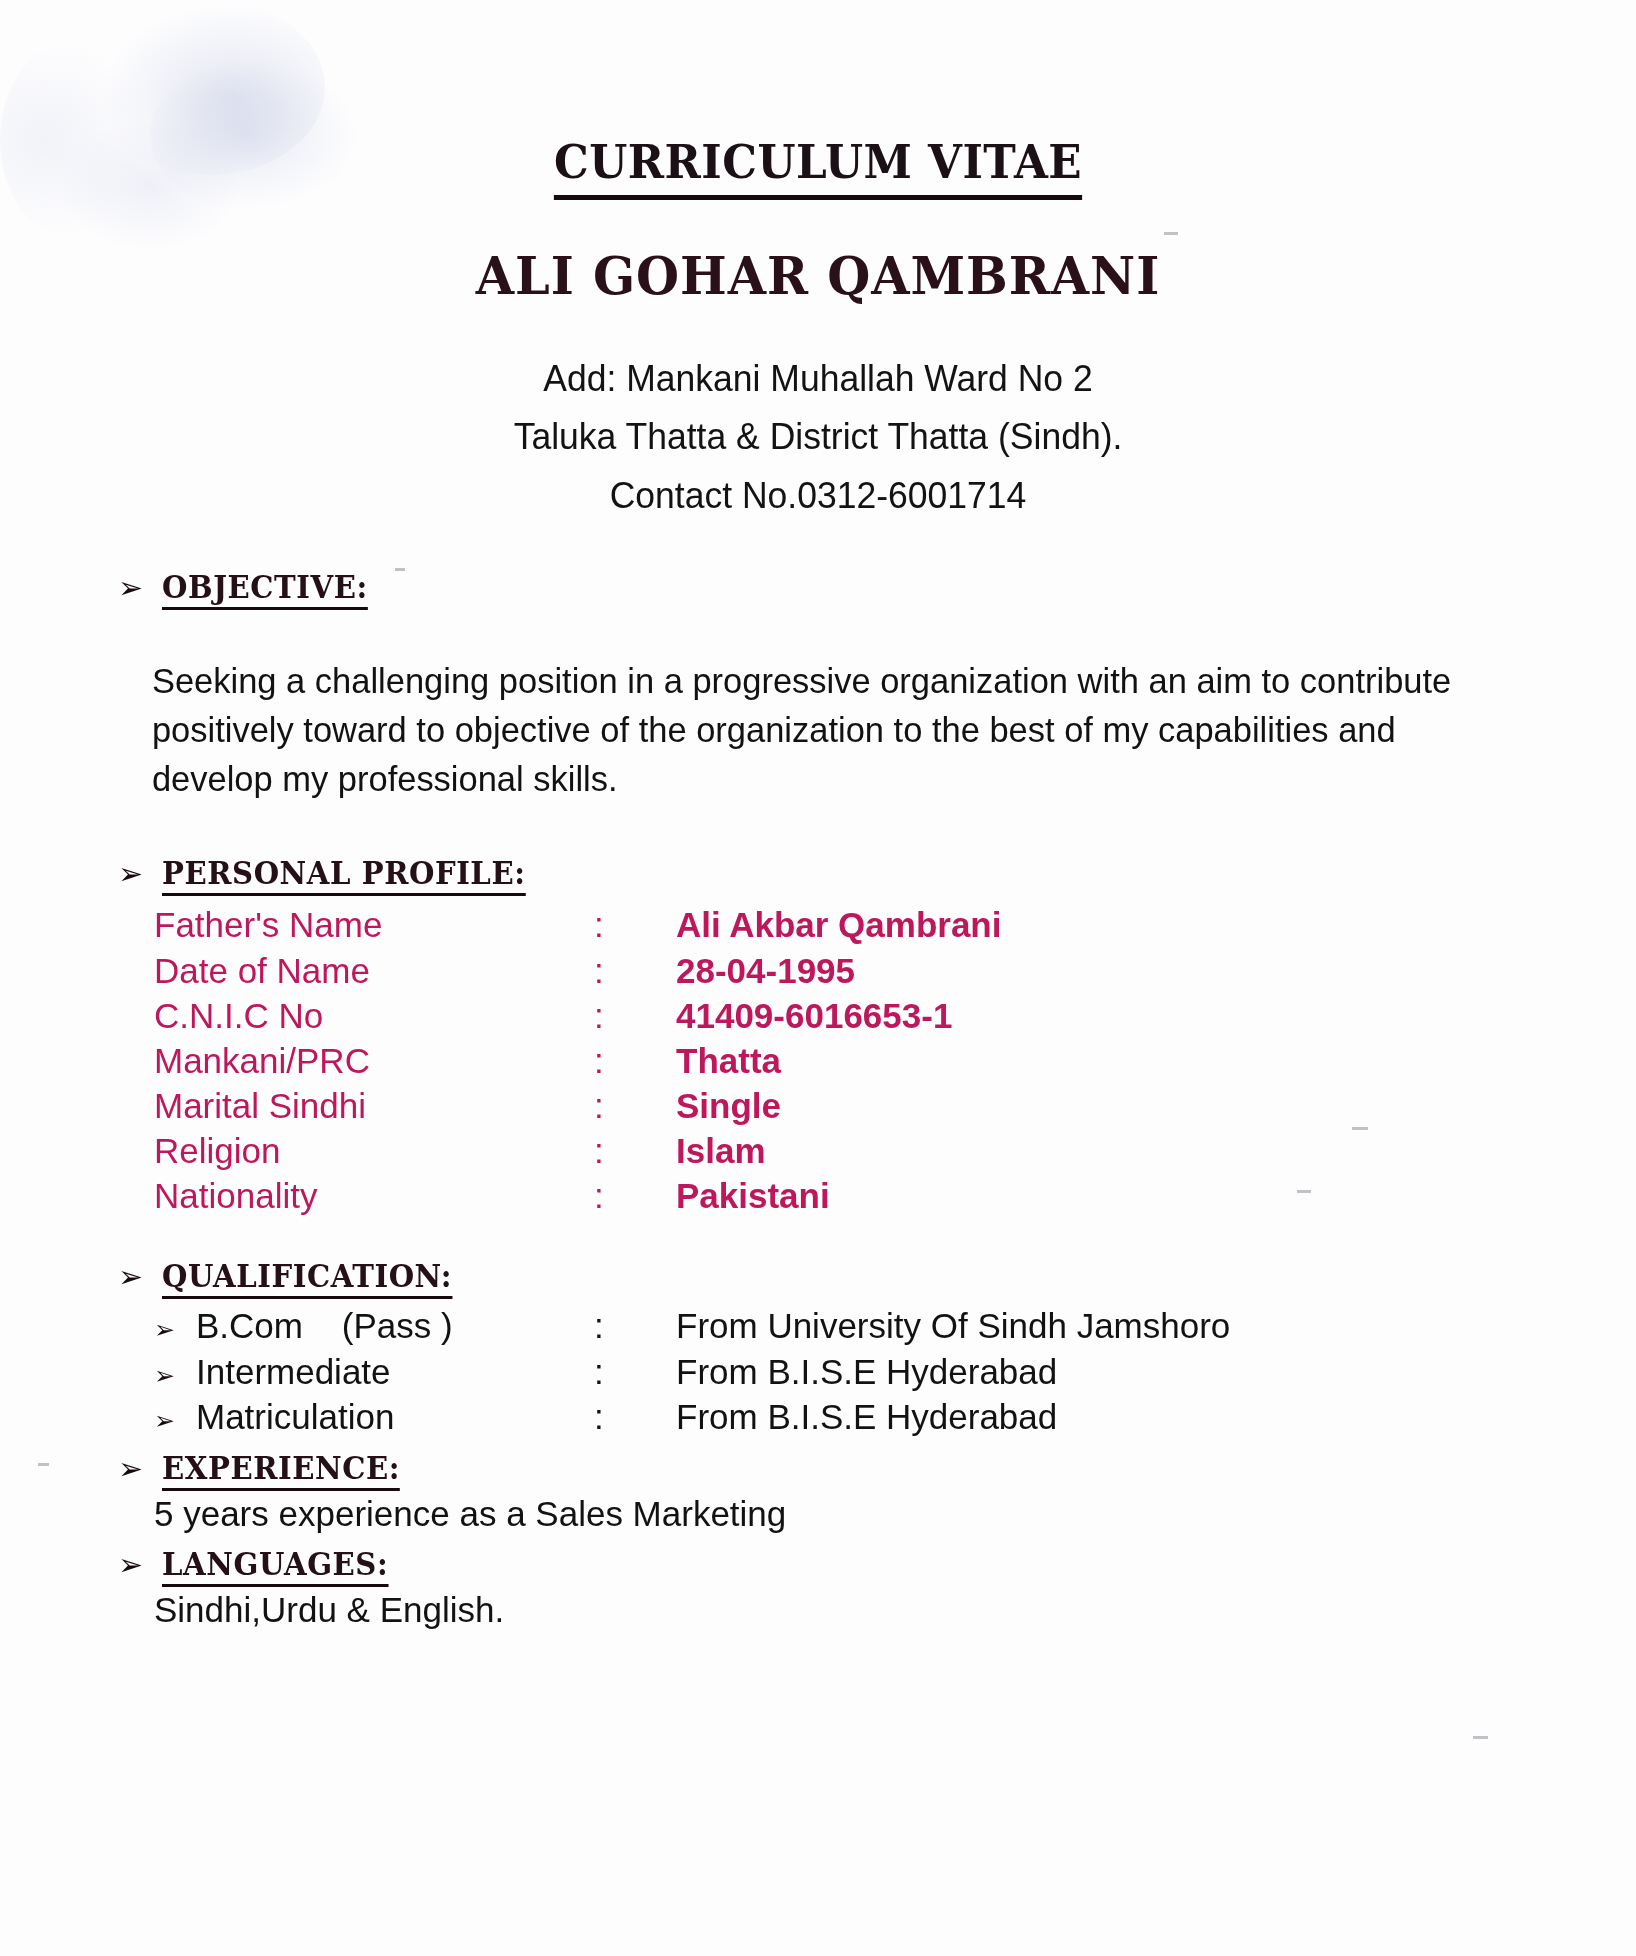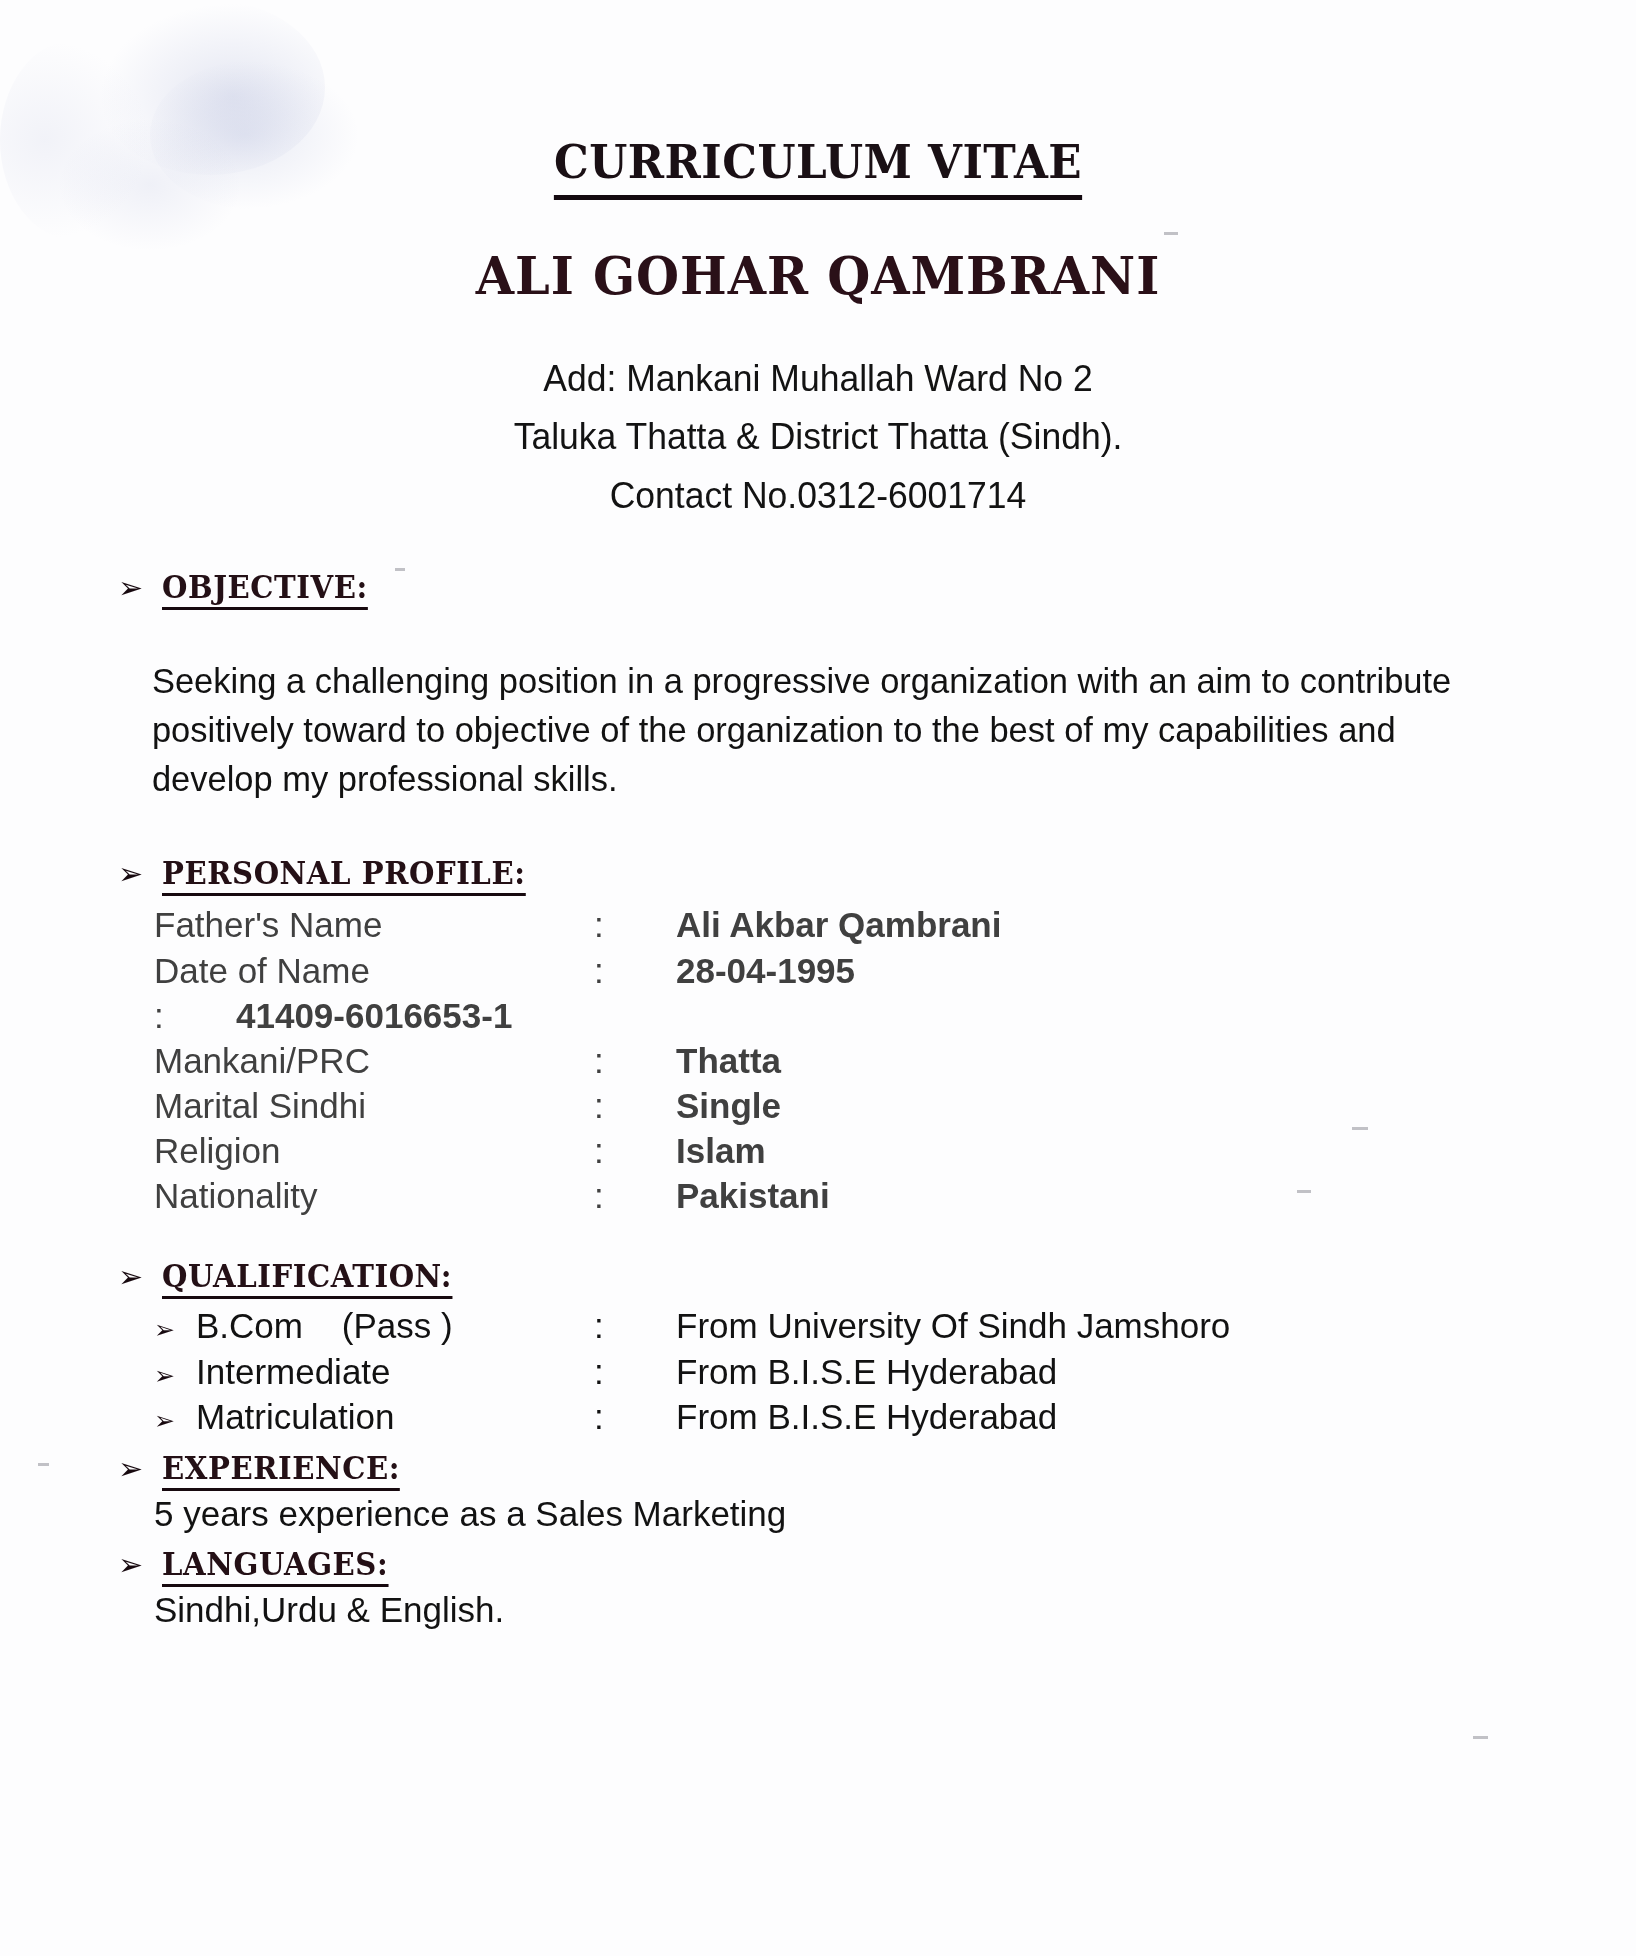--- a/index.html
+++ b/index.html
@@ -135,21 +135,21 @@
     transform: scaleX(0.985);
     transform-origin: left top;
   }
 
   
   .kv-table {
     margin-top: 6px;
     padding-left: 138px;
     font-size: 35px;
     line-height: 1.29;
-    color: #404040;
+    color: #be185d;
   }
   .kv-row {
     display: flex;
     align-items: baseline;
   }
   .kv-label {
     width: 440px;
     flex: 0 0 440px;
     white-space: nowrap;
   }
@@ -248,20 +248,21 @@
         <span class="kv-label">Father's Name</span>
         <span class="kv-colon">:</span>
         <span class="kv-value">Ali Akbar Qambrani</span>
       </div>
       <div class="kv-row">
         <span class="kv-label">Date of Name</span>
         <span class="kv-colon">:</span>
         <span class="kv-value">28-04-1995</span>
       </div>
       <div class="kv-row">
+        <span class="kv-label">C.N.I.C No</span>
         <span class="kv-colon">:</span>
         <span class="kv-value">41409-6016653-1</span>
       </div>
       <div class="kv-row">
         <span class="kv-label">Mankani/PRC</span>
         <span class="kv-colon">:</span>
         <span class="kv-value">Thatta</span>
       </div>
       <div class="kv-row">
         <span class="kv-label">Marital Sindhi</span>

